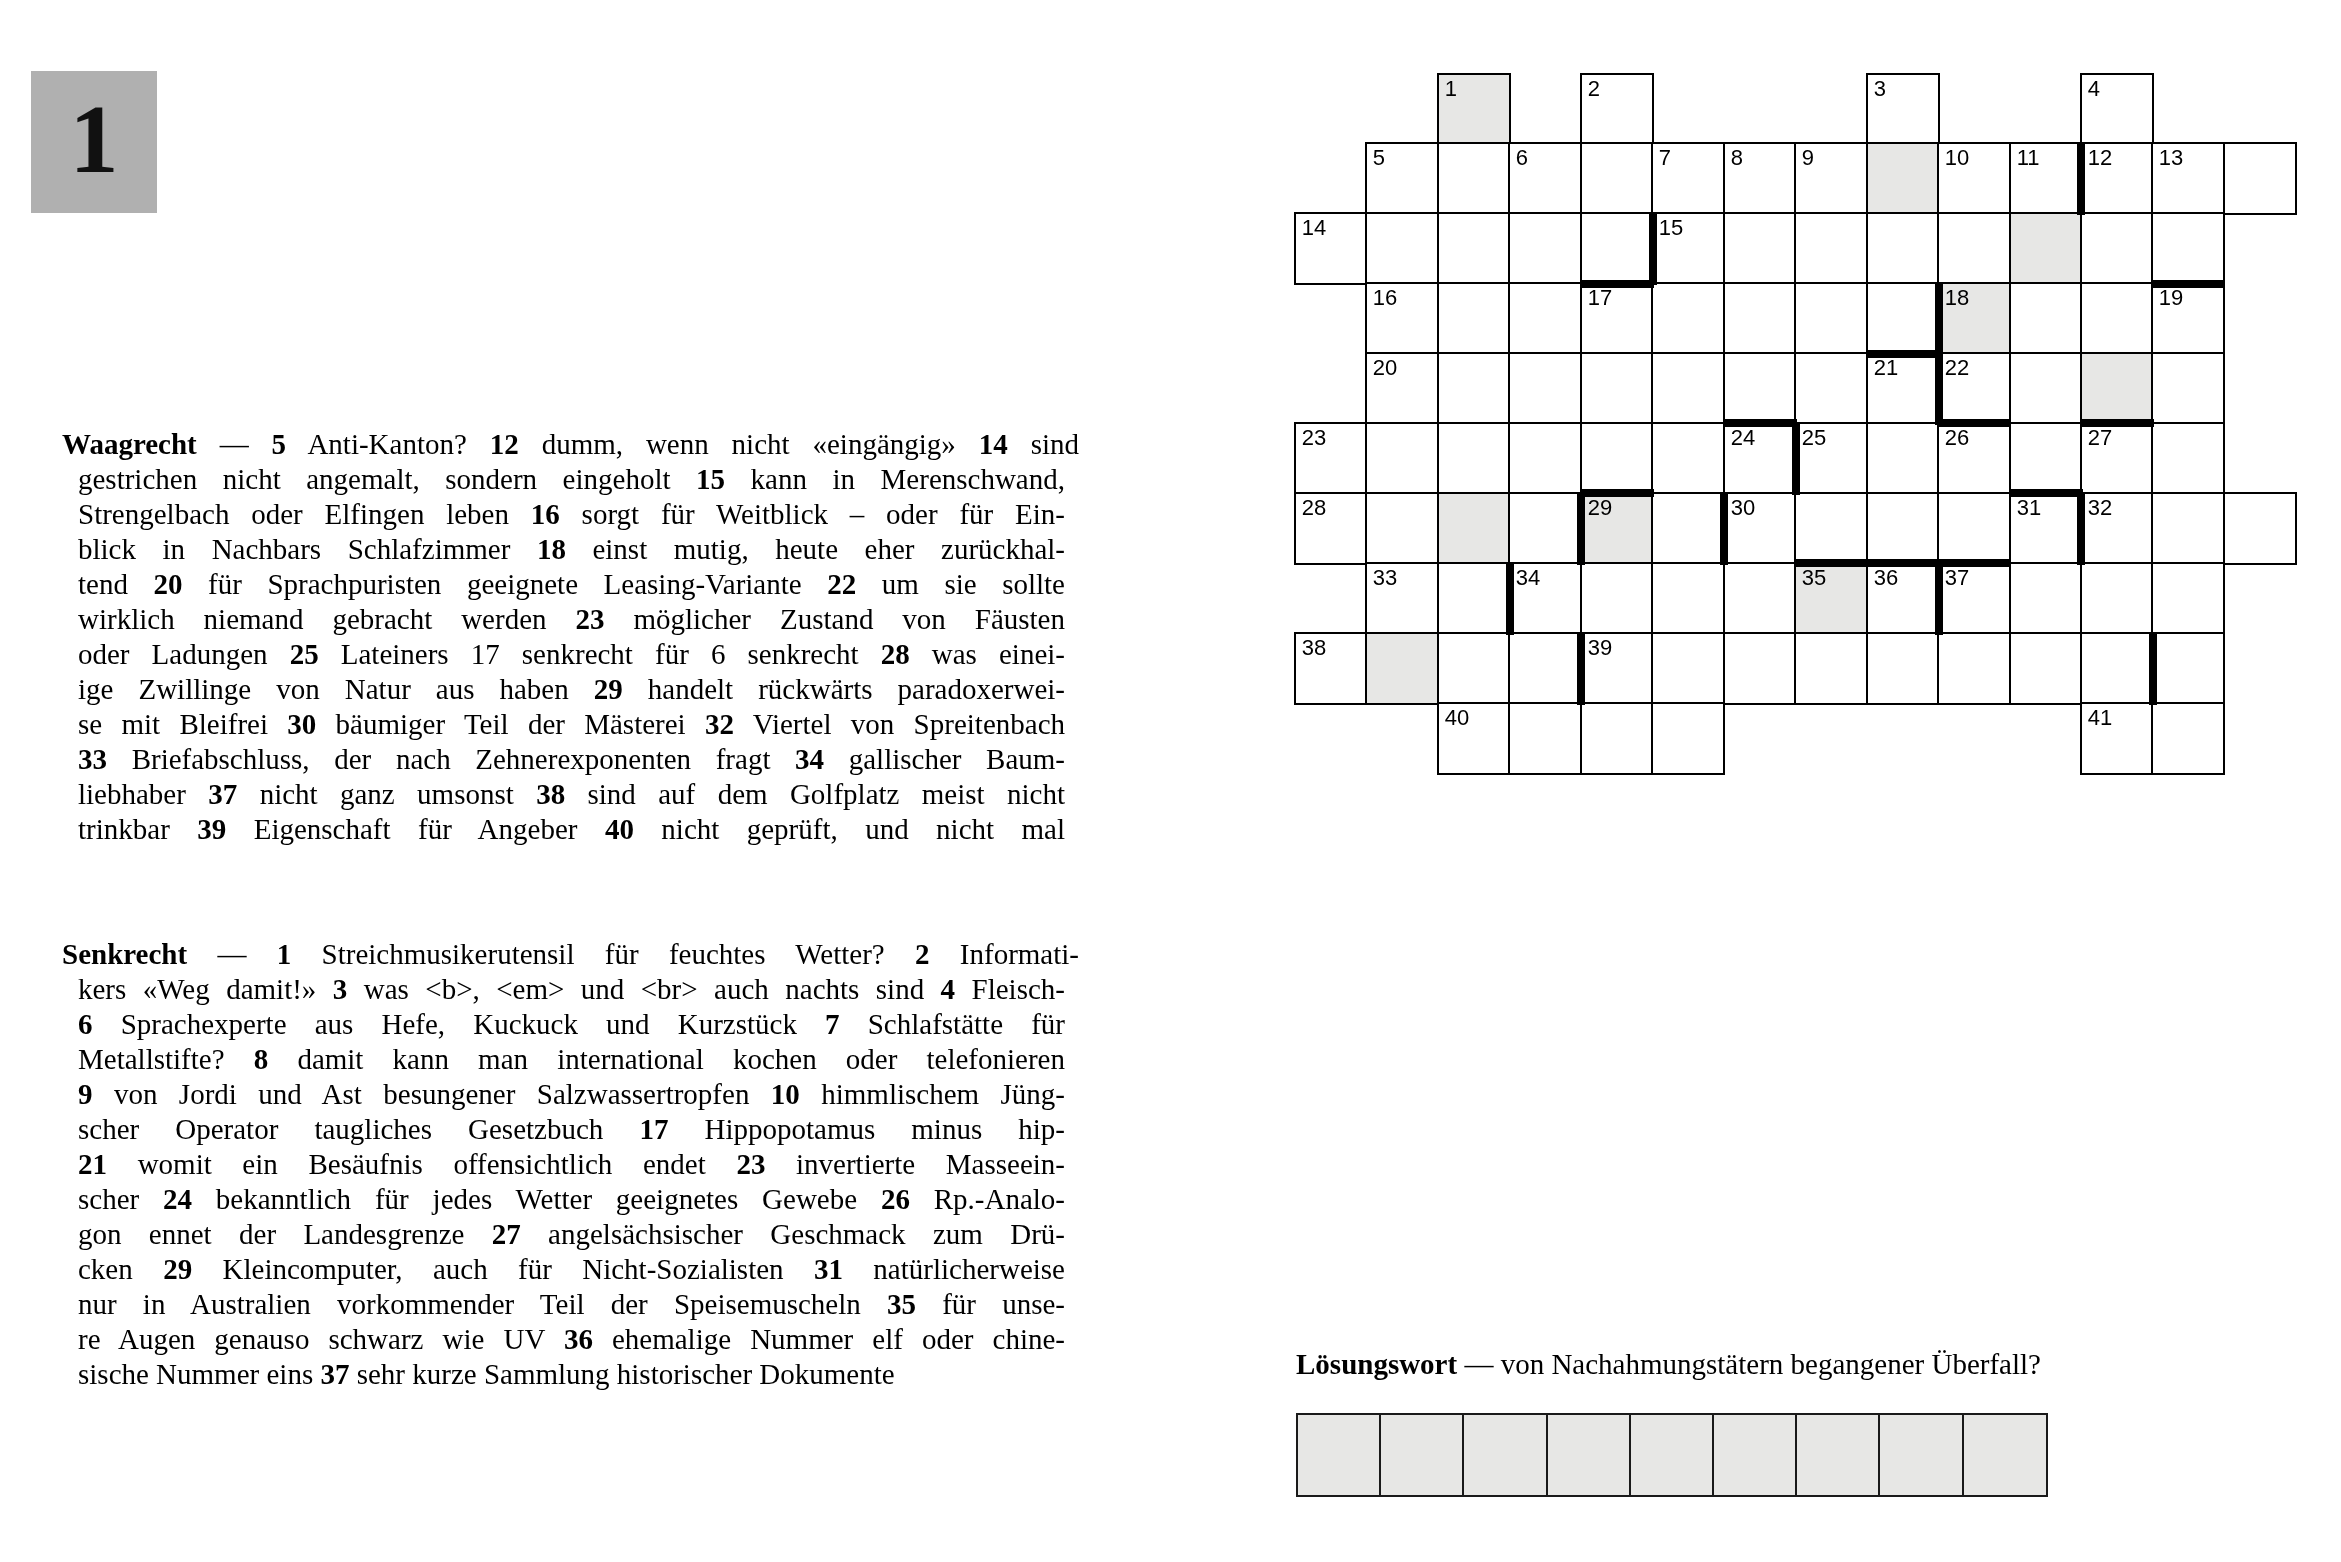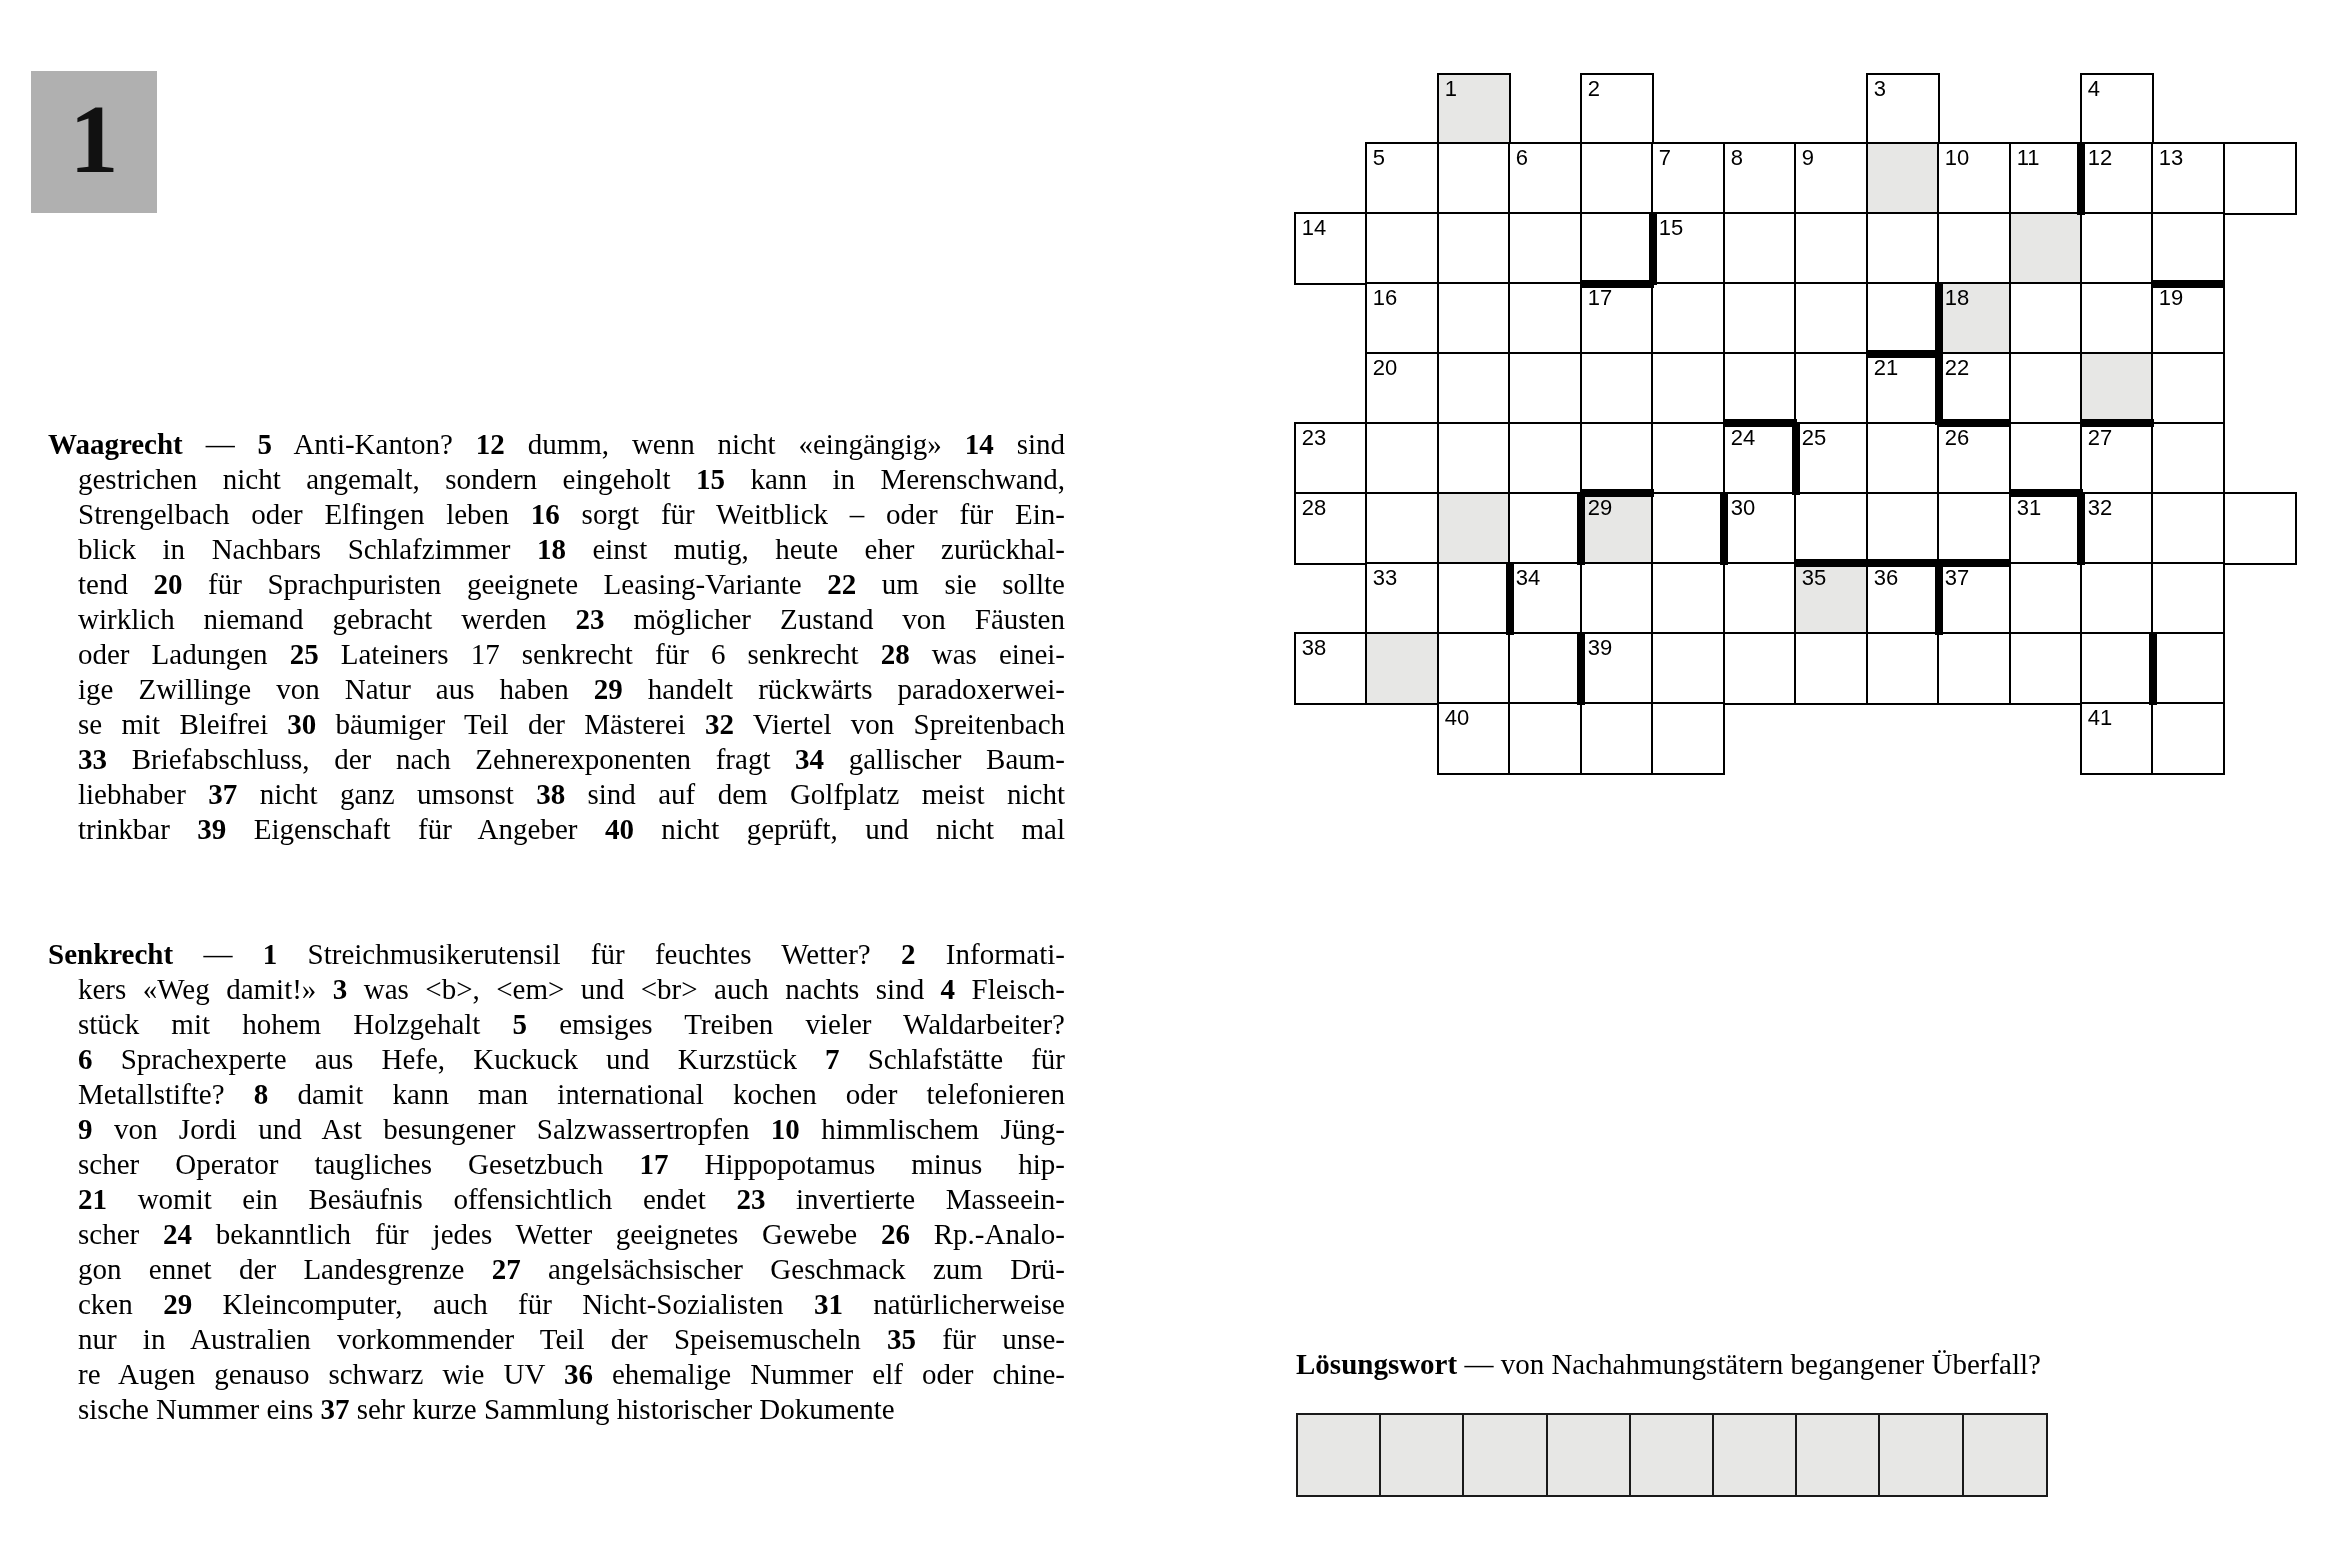--- a/index.html
+++ b/index.html
@@ -32,21 +32,21 @@
     position: absolute; left: 48px; width: 1017px;
     font-size: 29px; line-height: 35px;
   }
   #across-clues { top: 427px; }
   #down-clues  { top: 937px; }
   .clue-line {
     text-align: justify; text-align-last: justify;
     margin-left: 30px; width: 987px;
     white-space: normal;
   }
-  .clue-line.first { margin-left: 0; width: 1017px; }
+  .clue-line.first { margin-left: 14px; width: 1017px; }
   .clue-line.last { text-align-last: left; }
   .clue-line .bold { font-weight: bold; }
   
   #grid { position: absolute; left: 0; top: 0; }
   .cell {
     position: absolute; box-sizing: border-box;
     border: 2.8px solid #000; background: #fff;
   }
   .cell.gray { background: #e7e7e5; }
   .cell .num {
@@ -94,21 +94,20 @@
       <div class="clue-line"><span>ige Zwillinge von Natur aus haben </span><span class="bold">29</span><span> handelt rückwärts paradoxerwei-</span></div>
       <div class="clue-line"><span>se mit Bleifrei </span><span class="bold">30</span><span> bäumiger Teil der Mästerei </span><span class="bold">32</span><span> Viertel von Spreitenbach</span></div>
       <div class="clue-line"><span class="bold">33</span><span> Briefabschluss, der nach Zehnerexponenten fragt </span><span class="bold">34</span><span> gallischer Baum-</span></div>
       <div class="clue-line"><span>liebhaber </span><span class="bold">37</span><span> nicht ganz umsonst </span><span class="bold">38</span><span> sind auf dem Golfplatz meist nicht</span></div>
       <div class="clue-line"><span>trinkbar </span><span class="bold">39</span><span> Eigenschaft für Angeber </span><span class="bold">40</span><span> nicht geprüft, und nicht mal</span></div>
     </div>
 
   <div id="down-clues" class="clue-block">
       <div class="clue-line first"><span class="bold">Senkrecht</span><span> — </span><span class="bold">1</span><span> Streichmusikerutensil für feuchtes Wetter? </span><span class="bold">2</span><span> Informati-</span></div>
       <div class="clue-line"><span>kers «Weg damit!» </span><span class="bold">3</span><span> was &lt;b&gt;, &lt;em&gt; und &lt;br&gt; auch nachts sind </span><span class="bold">4</span><span> Fleisch-</span></div>
-      <div class="clue-line"><span>stück mit hohem Holzgehalt </span><span class="bold">5</span><span> emsiges Treiben vieler Waldarbeiter?</span></div>
       <div class="clue-line"><span class="bold">6</span><span> Sprachexperte aus Hefe, Kuckuck und Kurzstück </span><span class="bold">7</span><span> Schlafstätte für</span></div>
       <div class="clue-line"><span>Metallstifte? </span><span class="bold">8</span><span> damit kann man international kochen oder telefonieren</span></div>
       <div class="clue-line"><span class="bold">9</span><span> von Jordi und Ast besungener Salzwassertropfen </span><span class="bold">10</span><span> himmlischem Jüng-</span></div>
       <div class="clue-line"><span>scher Operator taugliches Gesetzbuch </span><span class="bold">17</span><span> Hippopotamus minus hip-</span></div>
       <div class="clue-line"><span class="bold">21</span><span> womit ein Besäufnis offensichtlich endet </span><span class="bold">23</span><span> invertierte Masseein-</span></div>
       <div class="clue-line"><span>scher </span><span class="bold">24</span><span> bekanntlich für jedes Wetter geeignetes Gewebe </span><span class="bold">26</span><span> Rp.-Analo-</span></div>
       <div class="clue-line"><span>gon ennet der Landesgrenze </span><span class="bold">27</span><span> angelsächsischer Geschmack zum Drü-</span></div>
       <div class="clue-line"><span>cken </span><span class="bold">29</span><span> Kleincomputer, auch für Nicht-Sozialisten </span><span class="bold">31</span><span> natürlicherweise</span></div>
       <div class="clue-line"><span>nur in Australien vorkommender Teil der Speisemuscheln </span><span class="bold">35</span><span> für unse-</span></div>
       <div class="clue-line"><span>re Augen genauso schwarz wie UV </span><span class="bold">36</span><span> ehemalige Nummer elf oder chine-</span></div>

